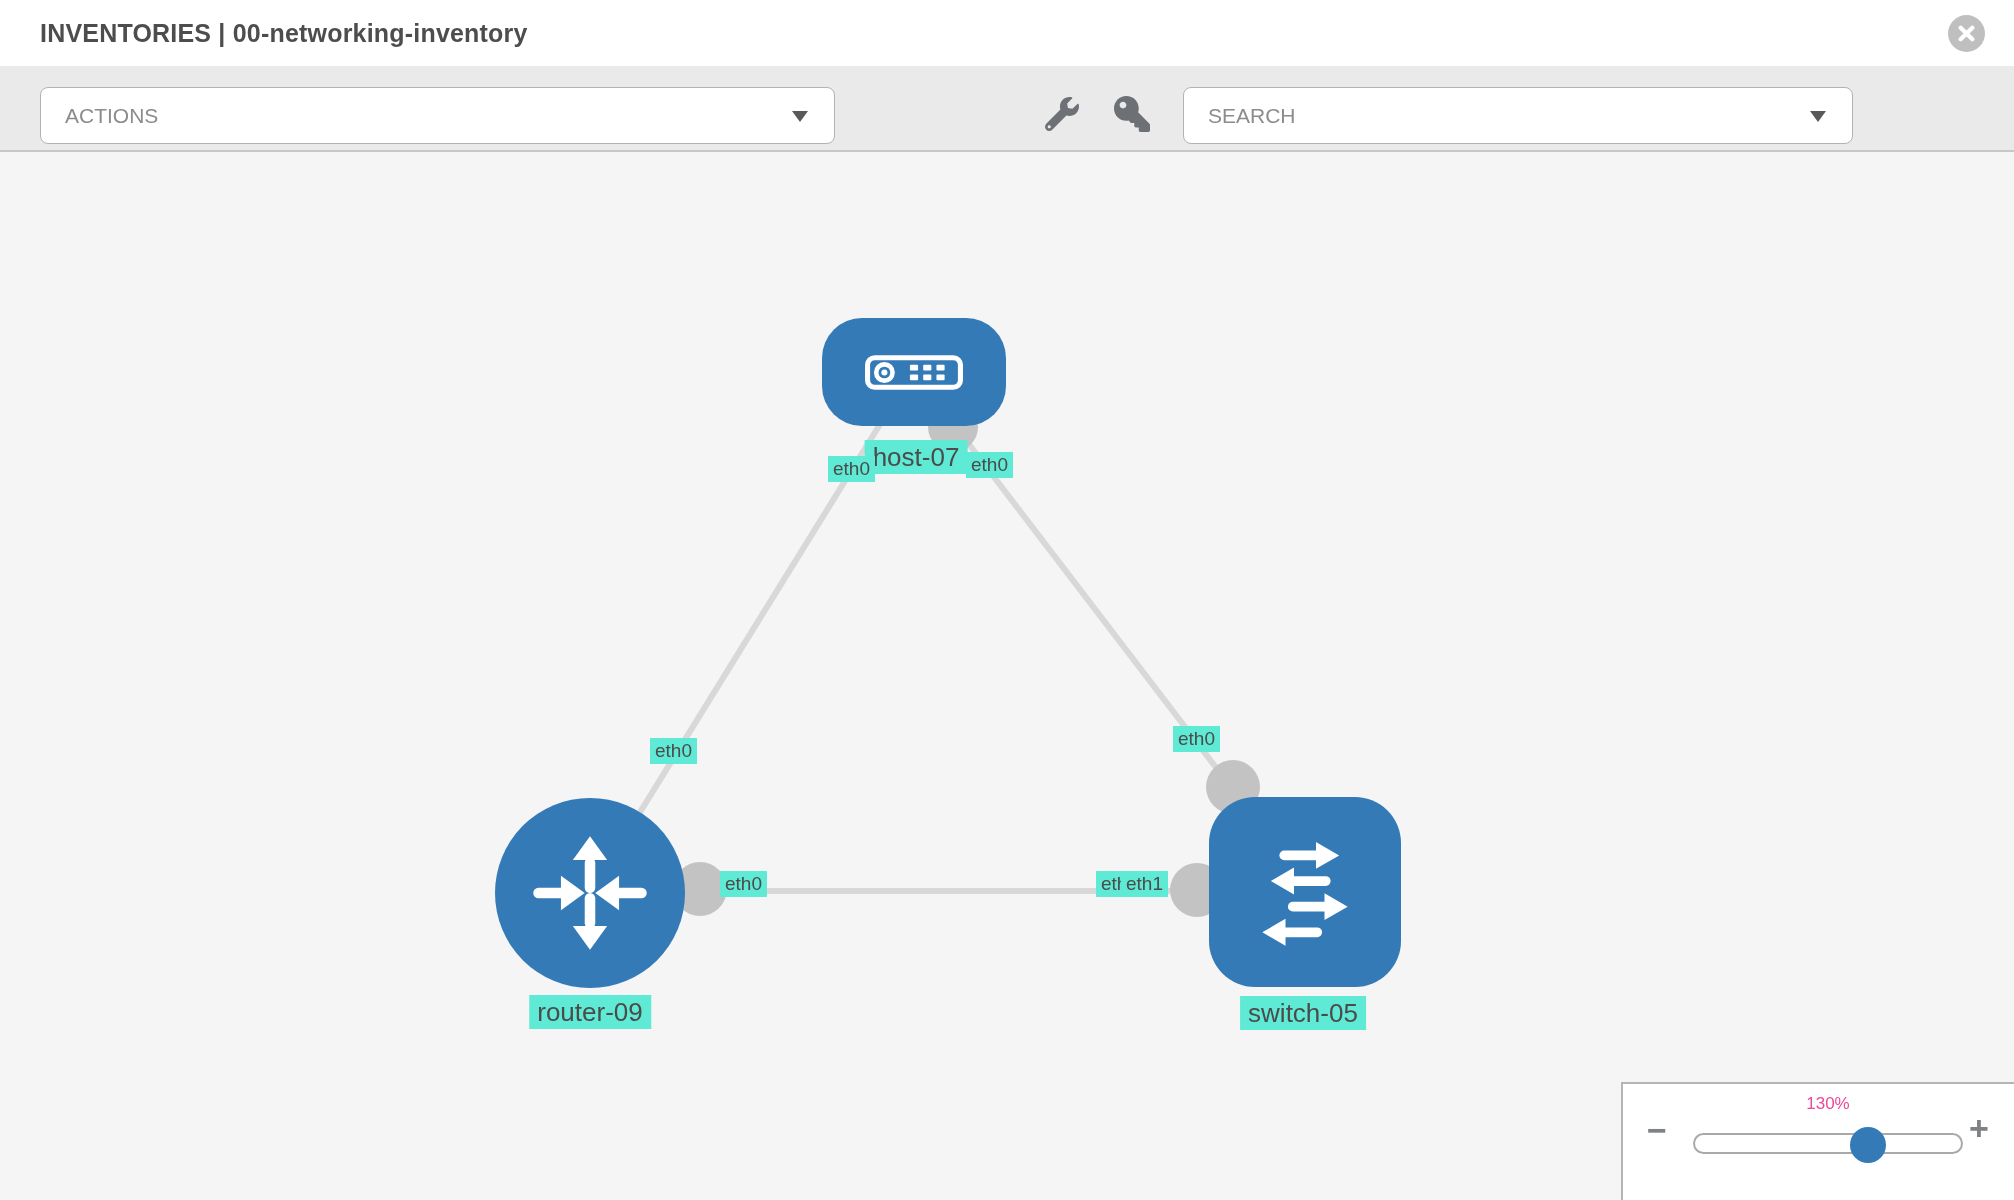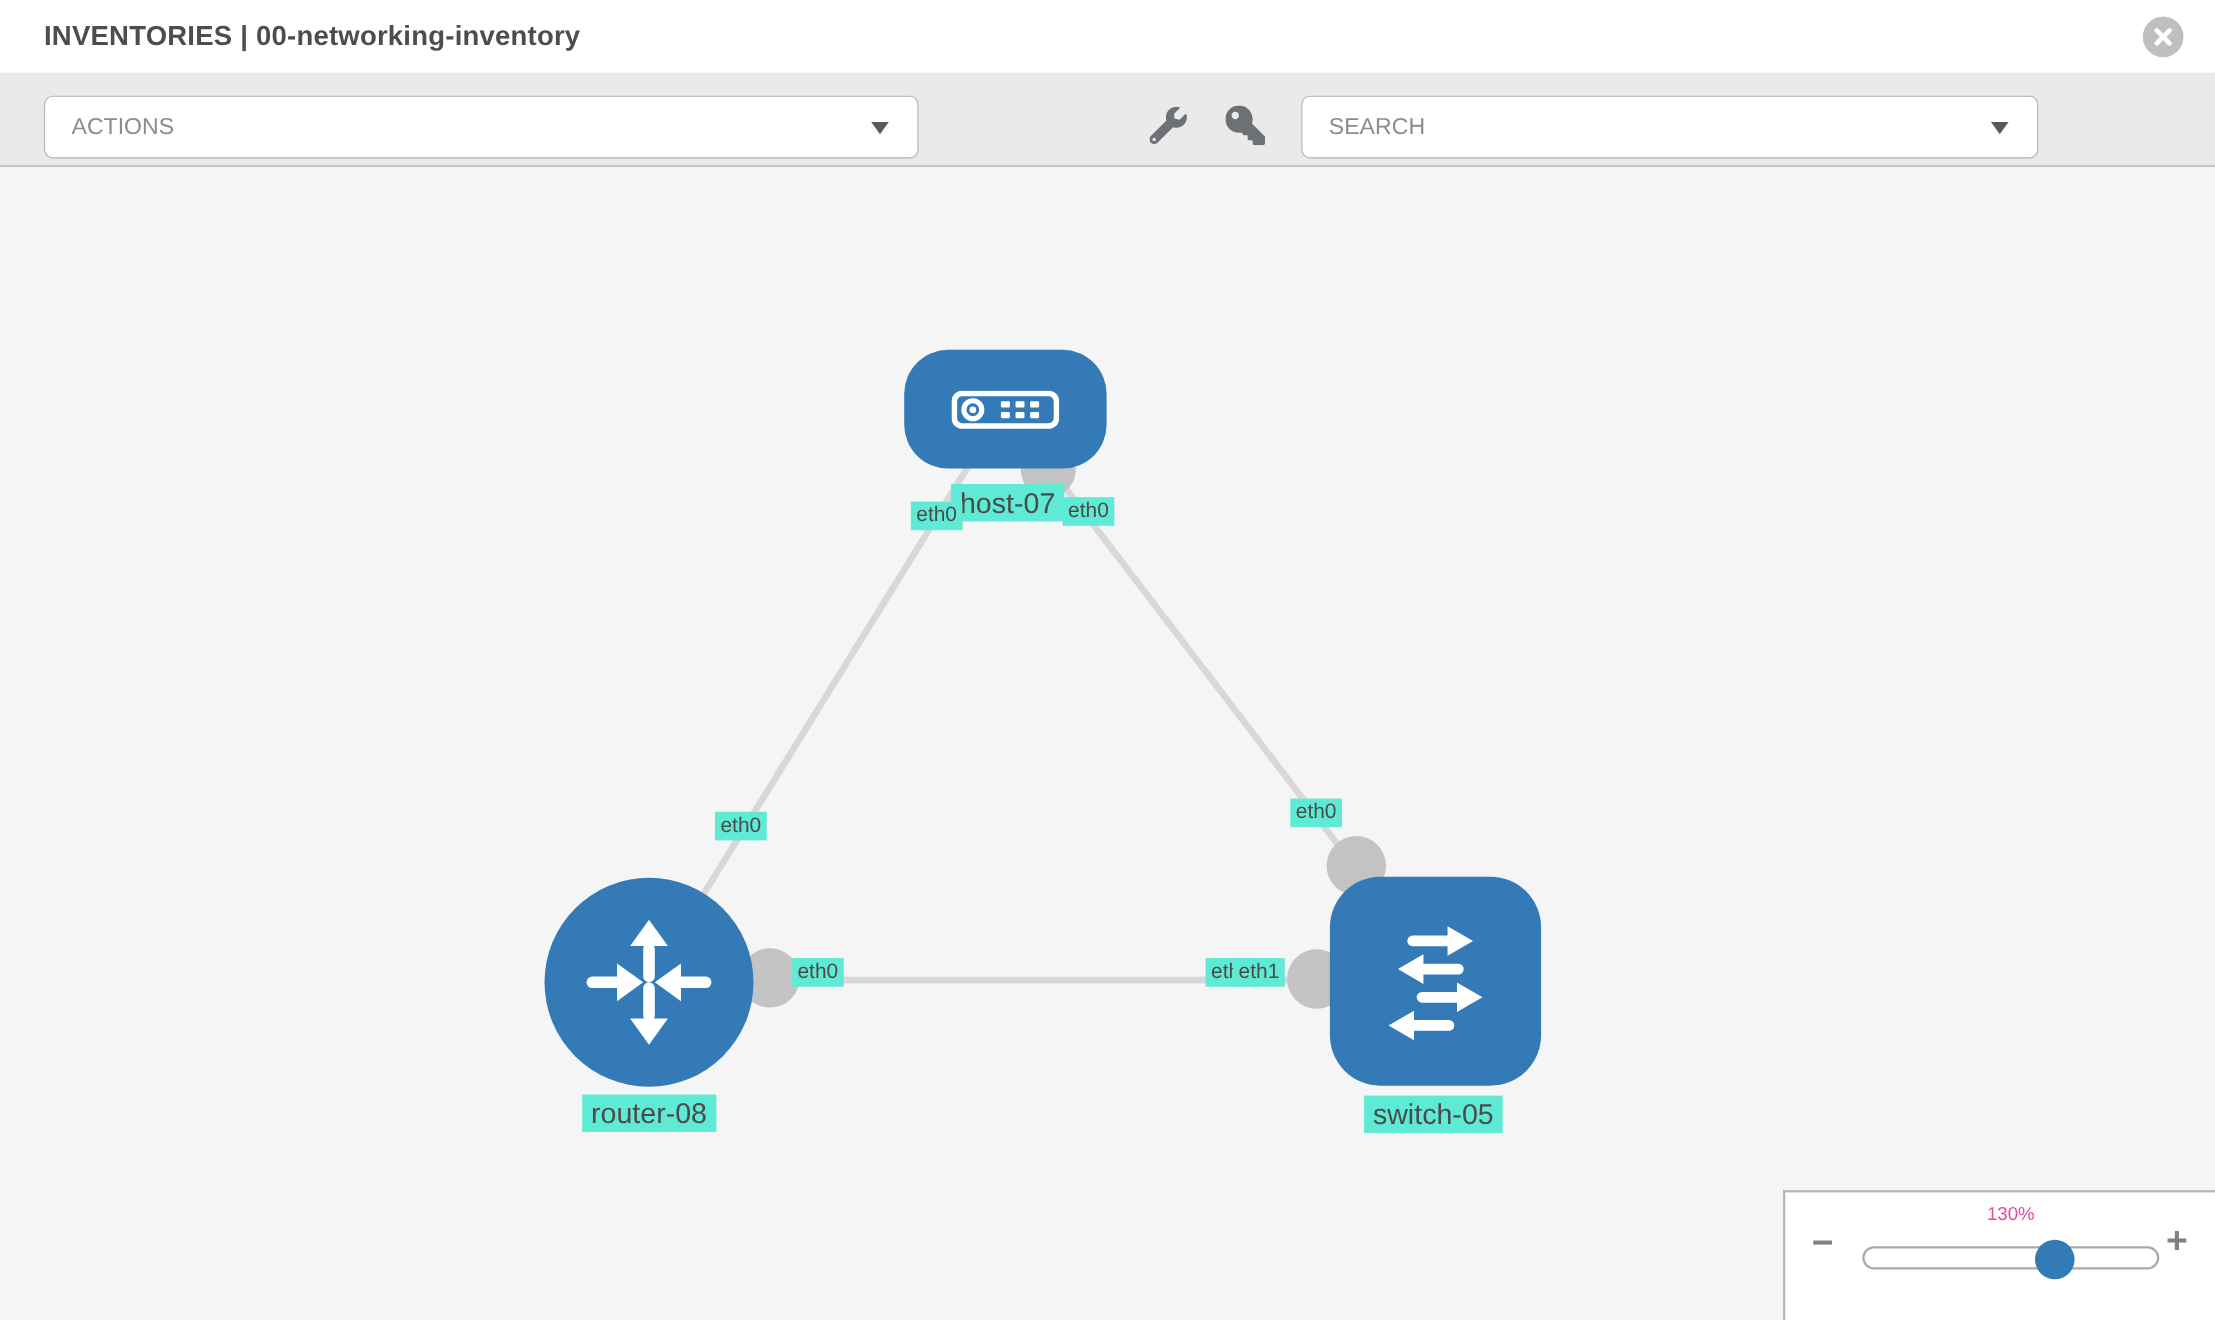--- a/index.html
+++ b/index.html
@@ -180,21 +180,21 @@
         <polygon points="22,41 41,30 41,52" stroke="none"></polygon>
         <line x1="40" y1="62" x2="67" y2="62"></line>
         <polygon points="85,62 66,51 66,73" stroke="none"></polygon>
         <line x1="60" y1="83" x2="33" y2="83"></line>
         <polygon points="15,83 34,72 34,94" stroke="none"></polygon>
       </g>
     </svg>
   </div>
 
   <span class="chip node-label" id="lbl-host">host-07</span>
-  <span class="chip node-label" id="lbl-router">router-08</span>
+  <span class="chip node-label" id="lbl-router">router-09</span>
   <span class="chip node-label" id="lbl-switch">switch-05</span>
 
   <span class="chip" id="if-host-left">eth0</span>
   <span class="chip" id="if-host-right">eth0</span>
   <span class="chip" id="if-link-hr">eth0</span>
   <span class="chip" id="if-link-hs">eth0</span>
   <span class="chip" id="if-router-port">eth0</span>
   <span class="chip" id="if-switch-under">eth0</span>
   <span class="chip" id="if-switch-port">eth1</span>
 </div>

